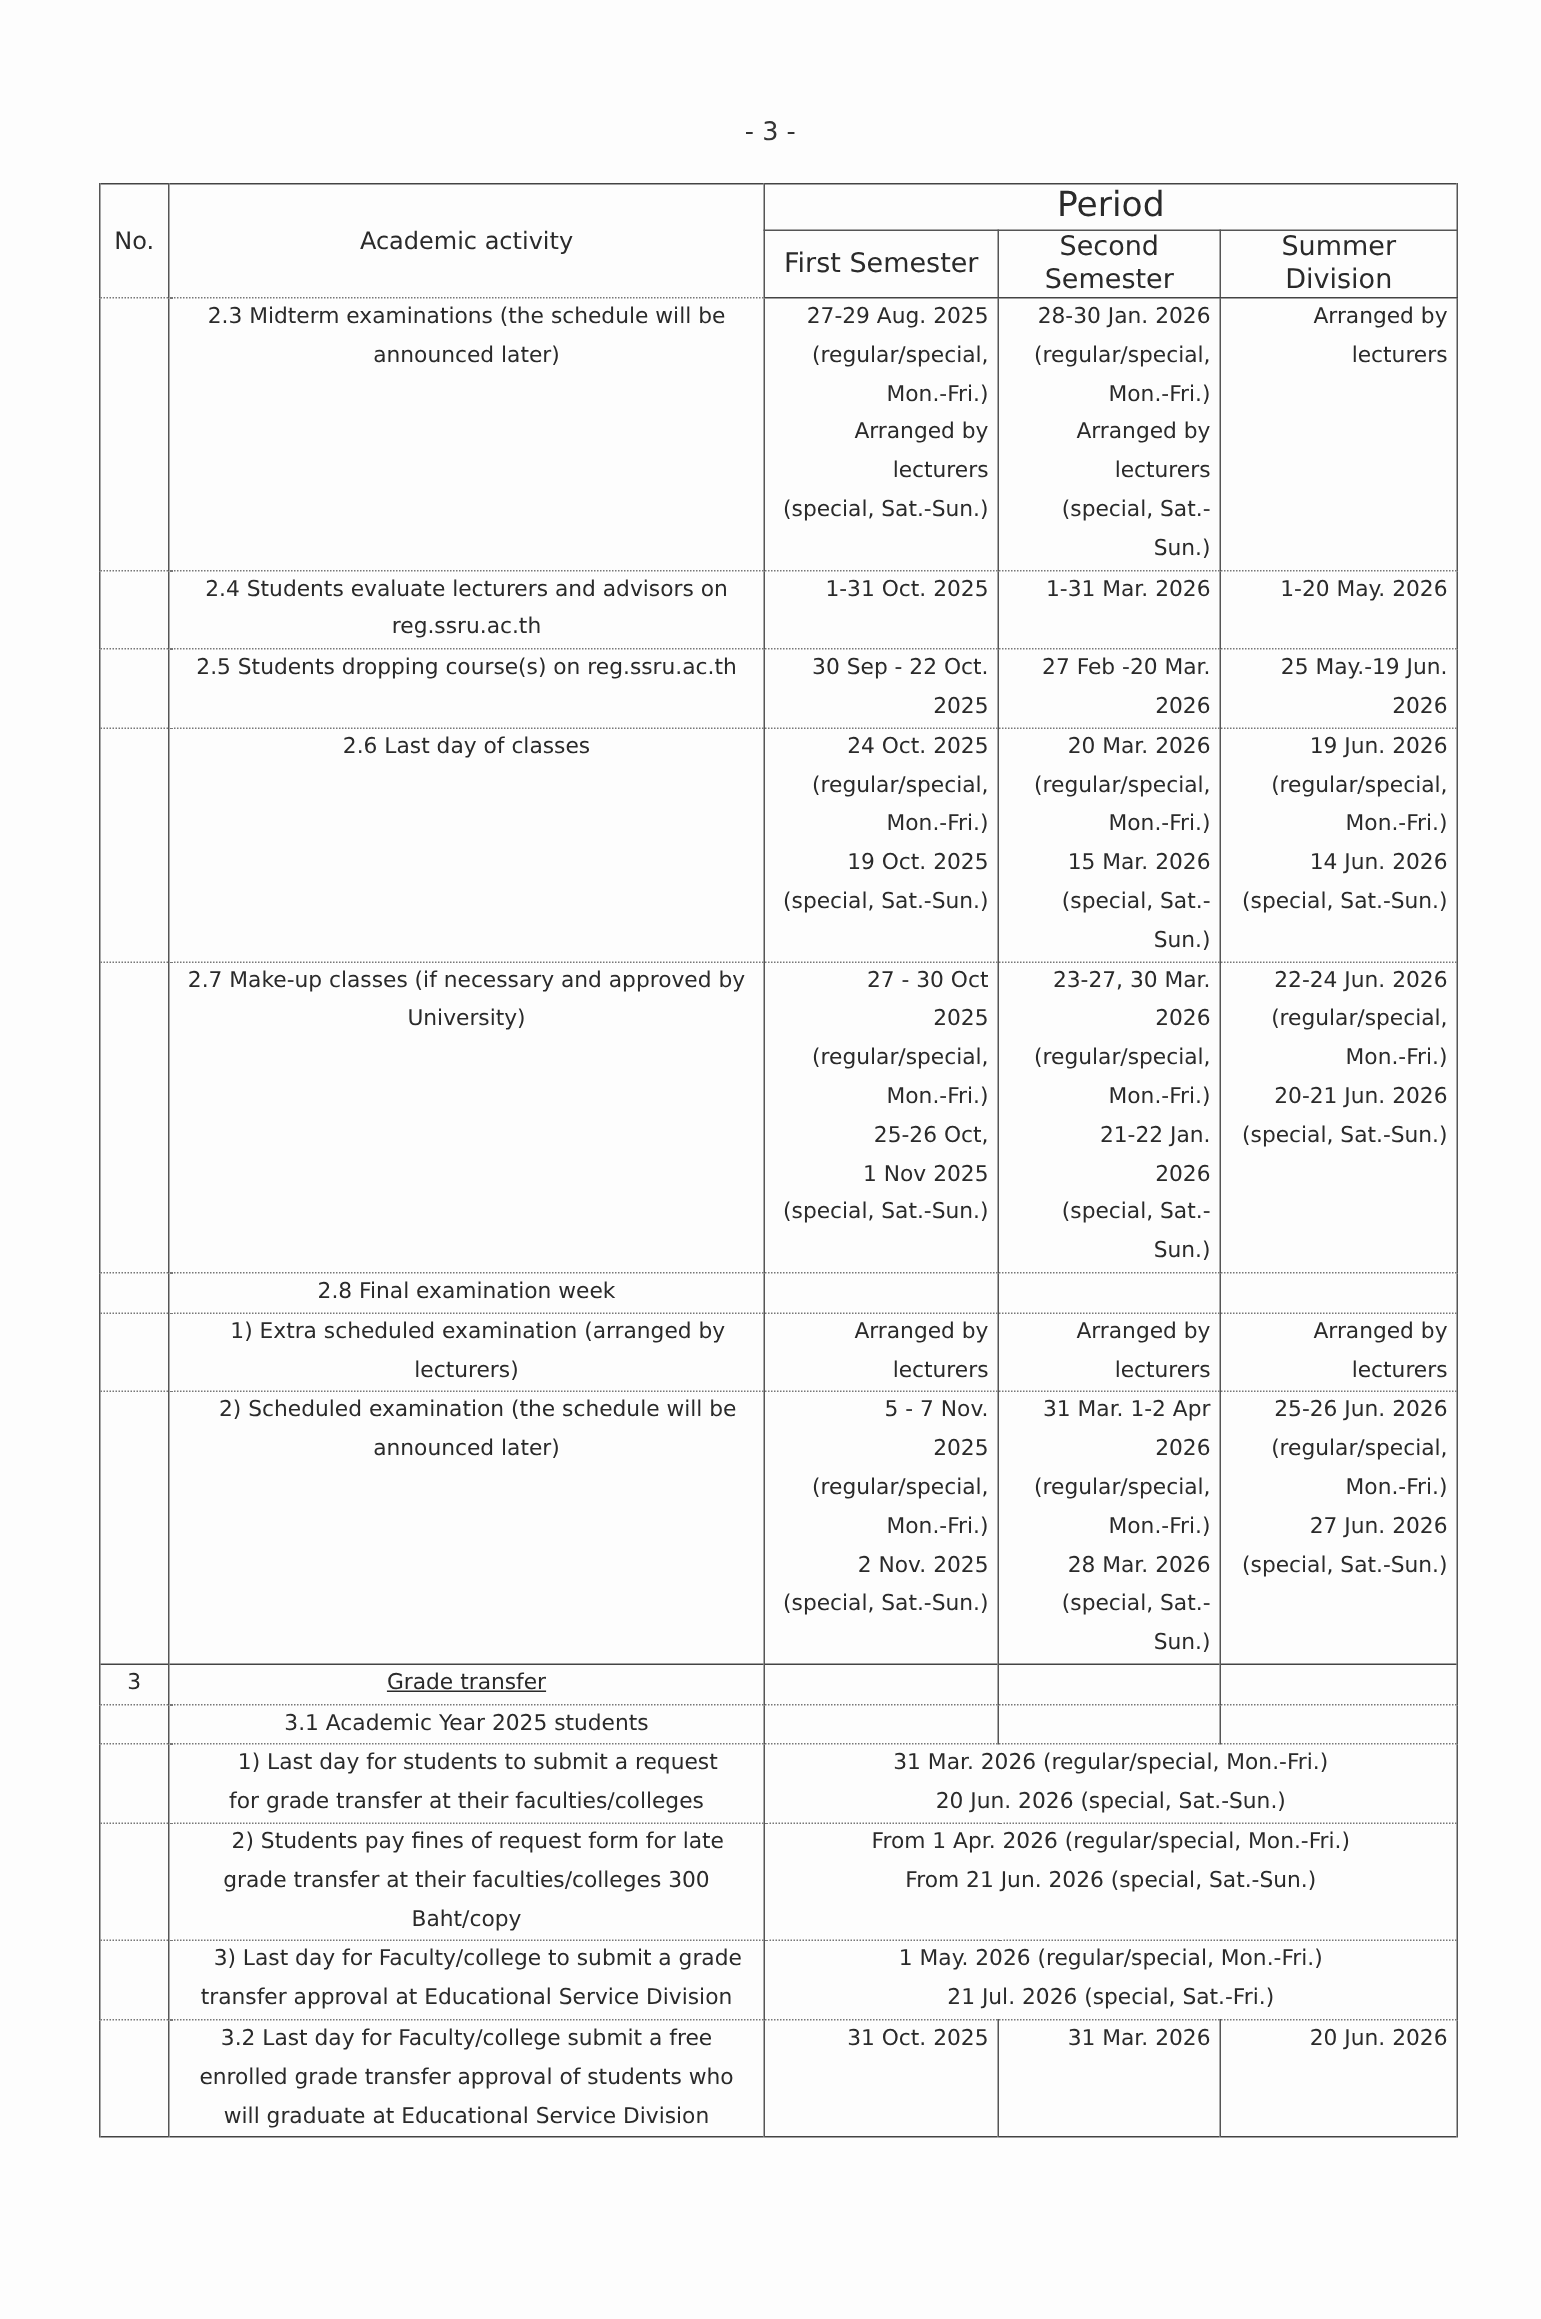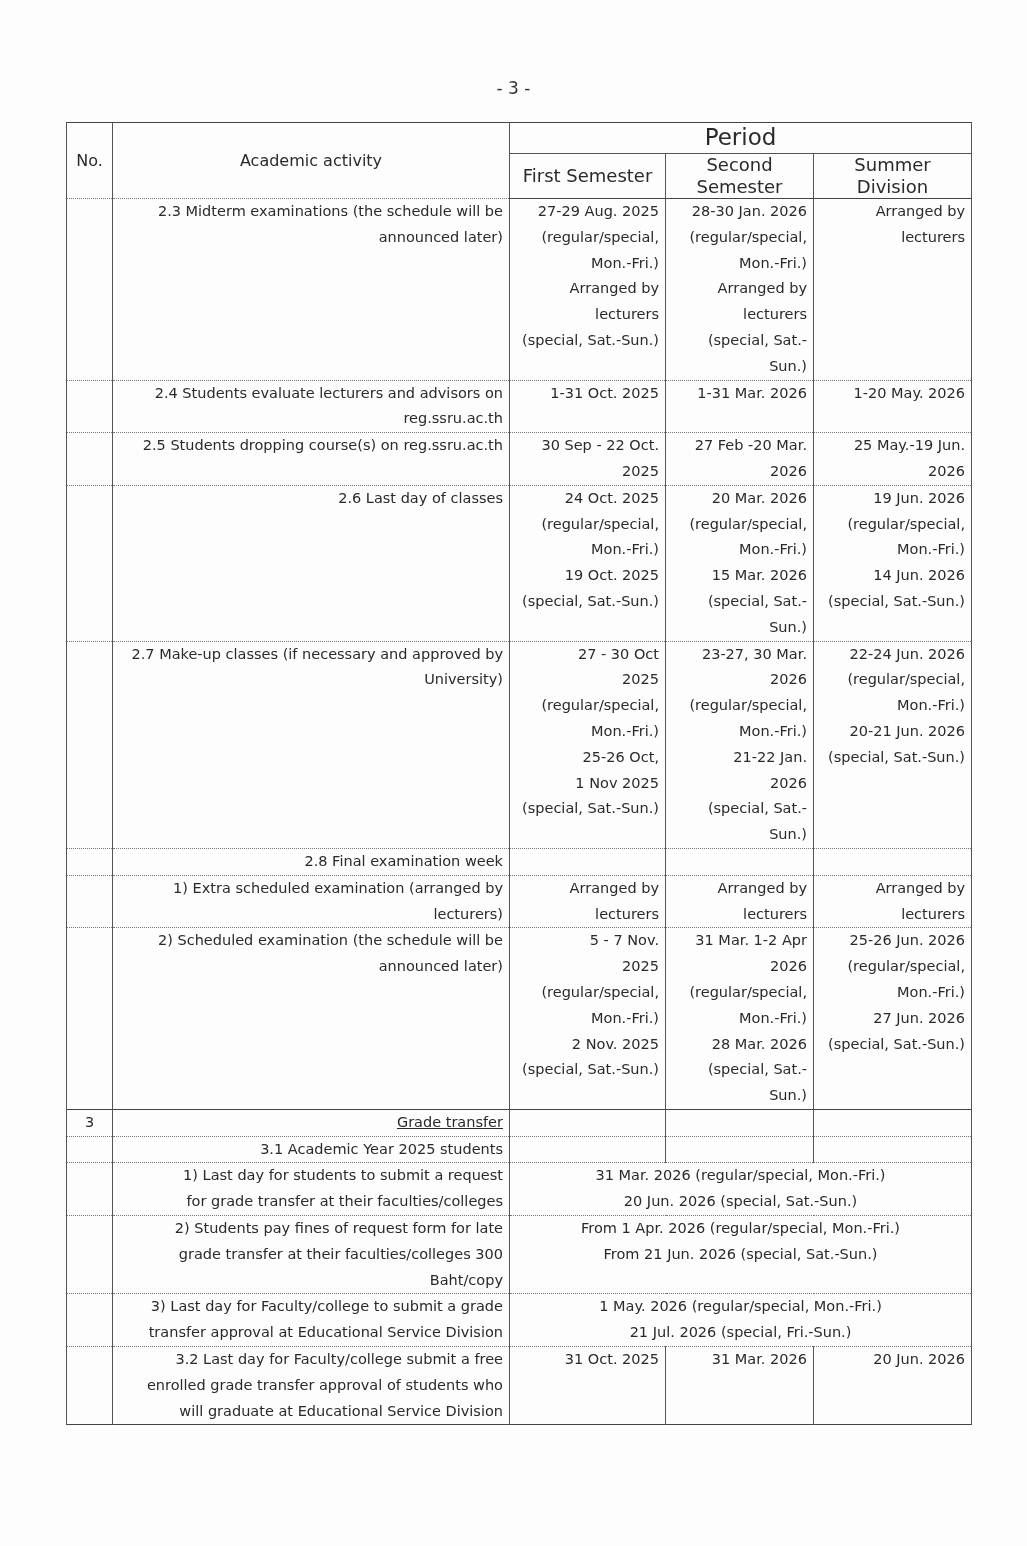--- a/index.html
+++ b/index.html
@@ -22,21 +22,21 @@
     vertical-align:top; padding:0 6px; font-weight:normal;
   }
   table.cal { border:1.8px solid #444; }
   th { text-align:center; vertical-align:middle !important; }
   .hdr-top th { border-top:1.8px solid #444; }
   .hdr-period { font-size:23px; height:30px; border-bottom:1.6px solid #555 !important; }
   .hdr-sem { font-size:18px; height:24px; line-height:22px; }
   .hdr-no, .hdr-act { font-size:16px; }
   .hdr-last th { border-bottom:1.8px solid #444 !important; }
   td.num { text-align:center; }
-  td.act { text-align:right; padding-left:9px; padding-right:2px; }
+  td.act { text-align:center; padding-left:9px; padding-right:2px; }
   td.per { text-align:right; padding:0 2px; }
   td.span3 { text-align:center; }
   .line { display:block; }
   tr.section-start td { border-top:1.8px solid #444; }
   .underline { text-decoration:underline; }
   .col-no { width:46px; } .col-act { width:397px; }
   .col-first { width:156px; } .col-second { width:148px; } .col-summer { width:158px; }
 </style>
 </head>
 <body>
@@ -282,21 +282,21 @@
         </td>
       </tr>
       <tr>
         <td class="num"></td>
         <td class="act">
           <span class="line" style="padding-left: 15px;">3) Last day for Faculty/college to submit a grade</span>
           <span class="line">transfer approval at Educational Service Division</span>
         </td>
         <td colspan="3" class="span3">
           <span class="line">1 May. 2026 (regular/special, Mon.-Fri.)</span>
-          <span class="line">21 Jul. 2026 (special, Fri.-Sun.)</span>
+          <span class="line">21 Jul. 2026 (special, Sat.-Fri.)</span>
         </td>
       </tr>
       <tr>
         <td class="num"></td>
         <td class="act">
           <span class="line">3.2 Last day for Faculty/college submit a free</span>
           <span class="line">enrolled grade transfer approval of students who</span>
           <span class="line">will graduate at Educational Service Division</span>
         </td>
         <td class="per">

